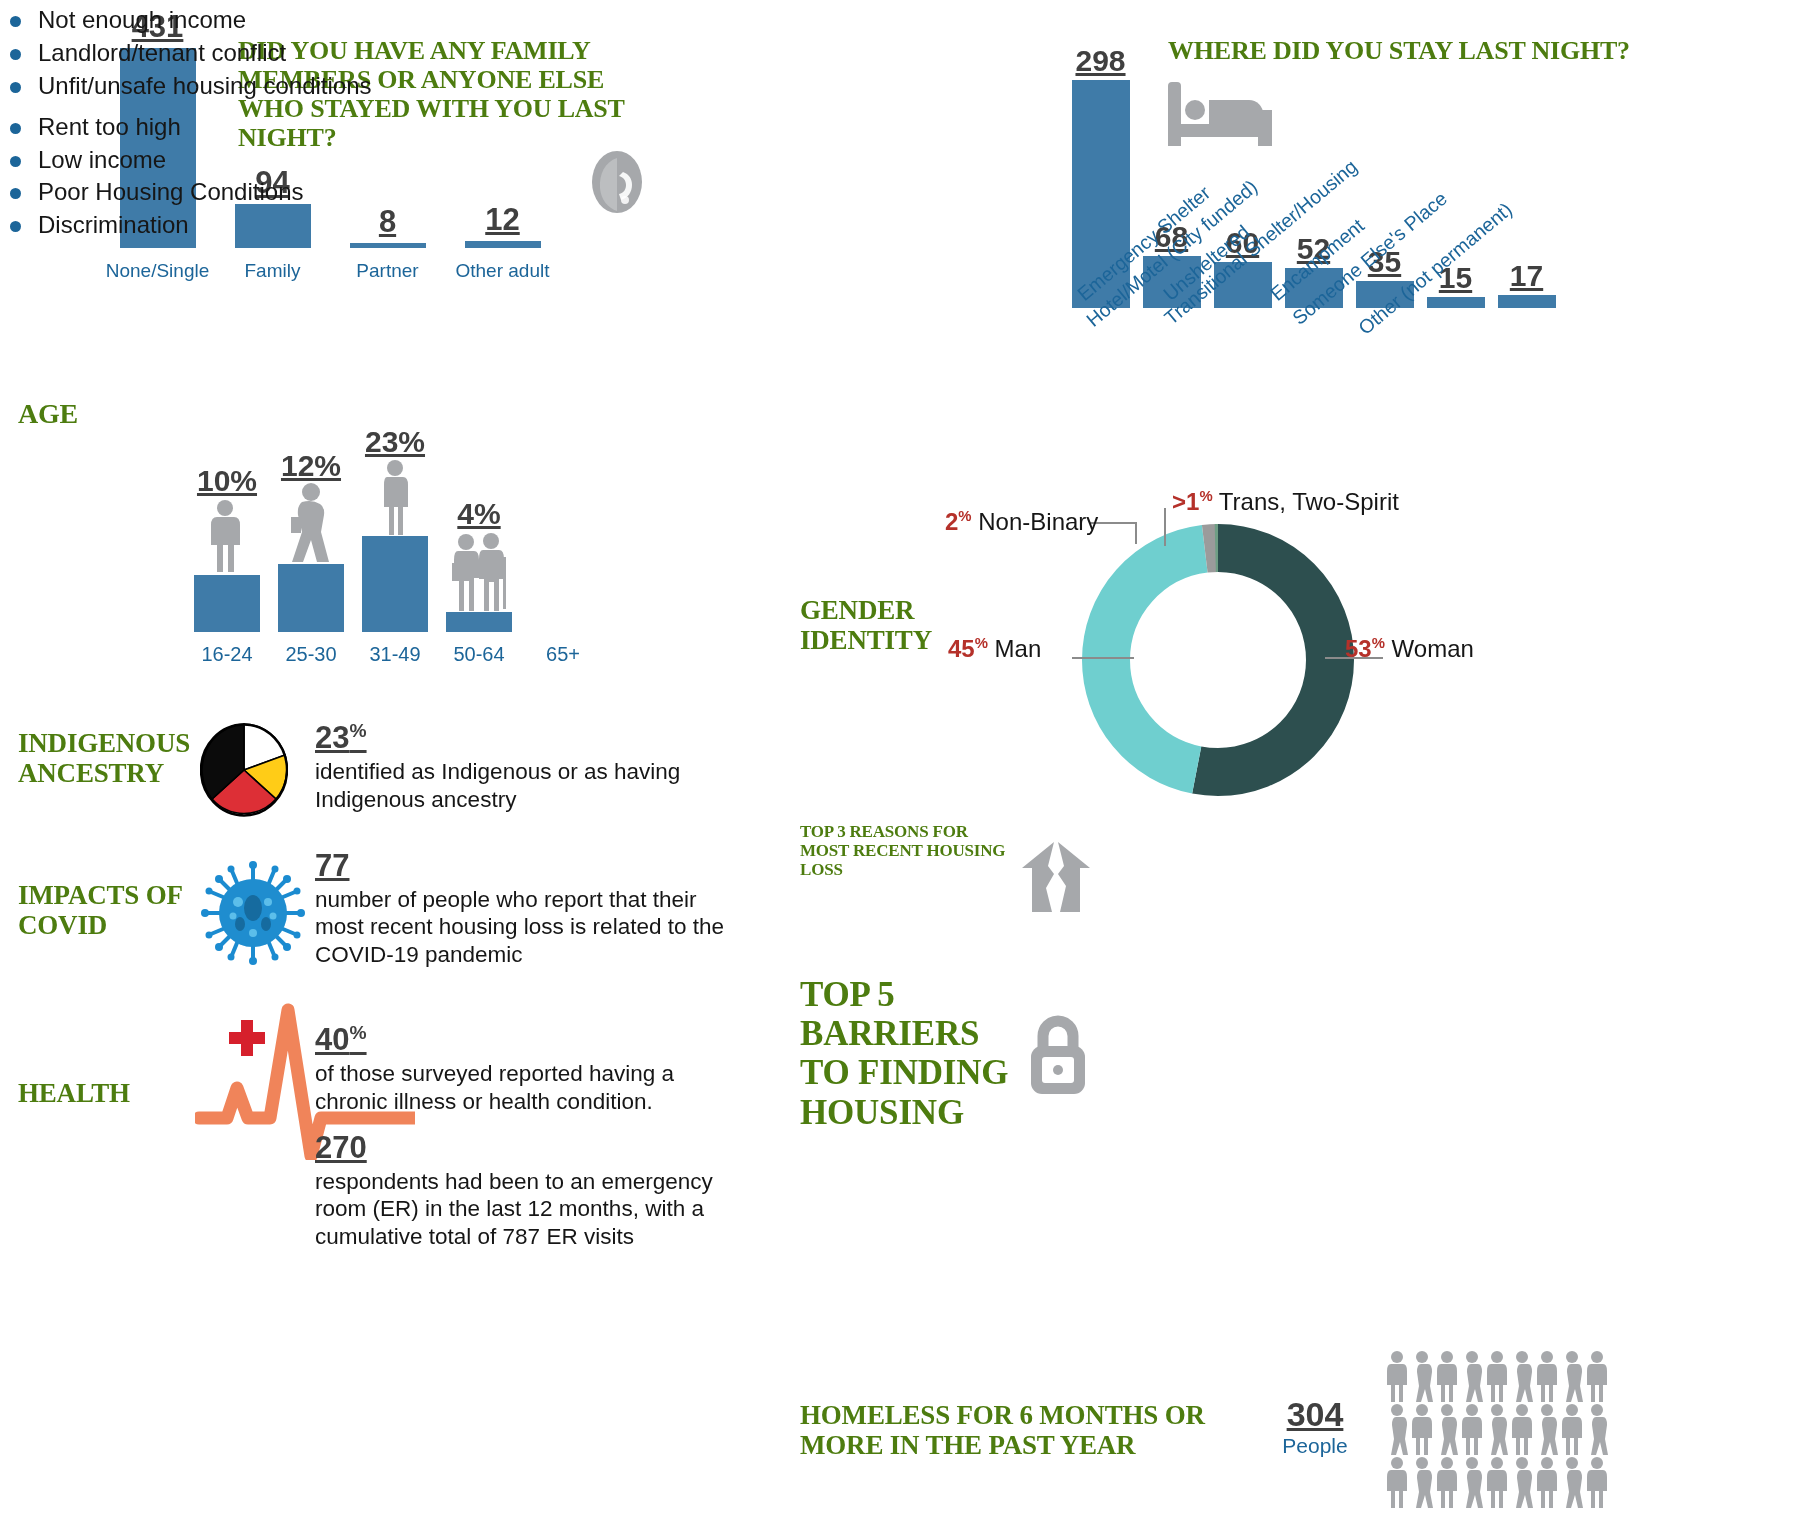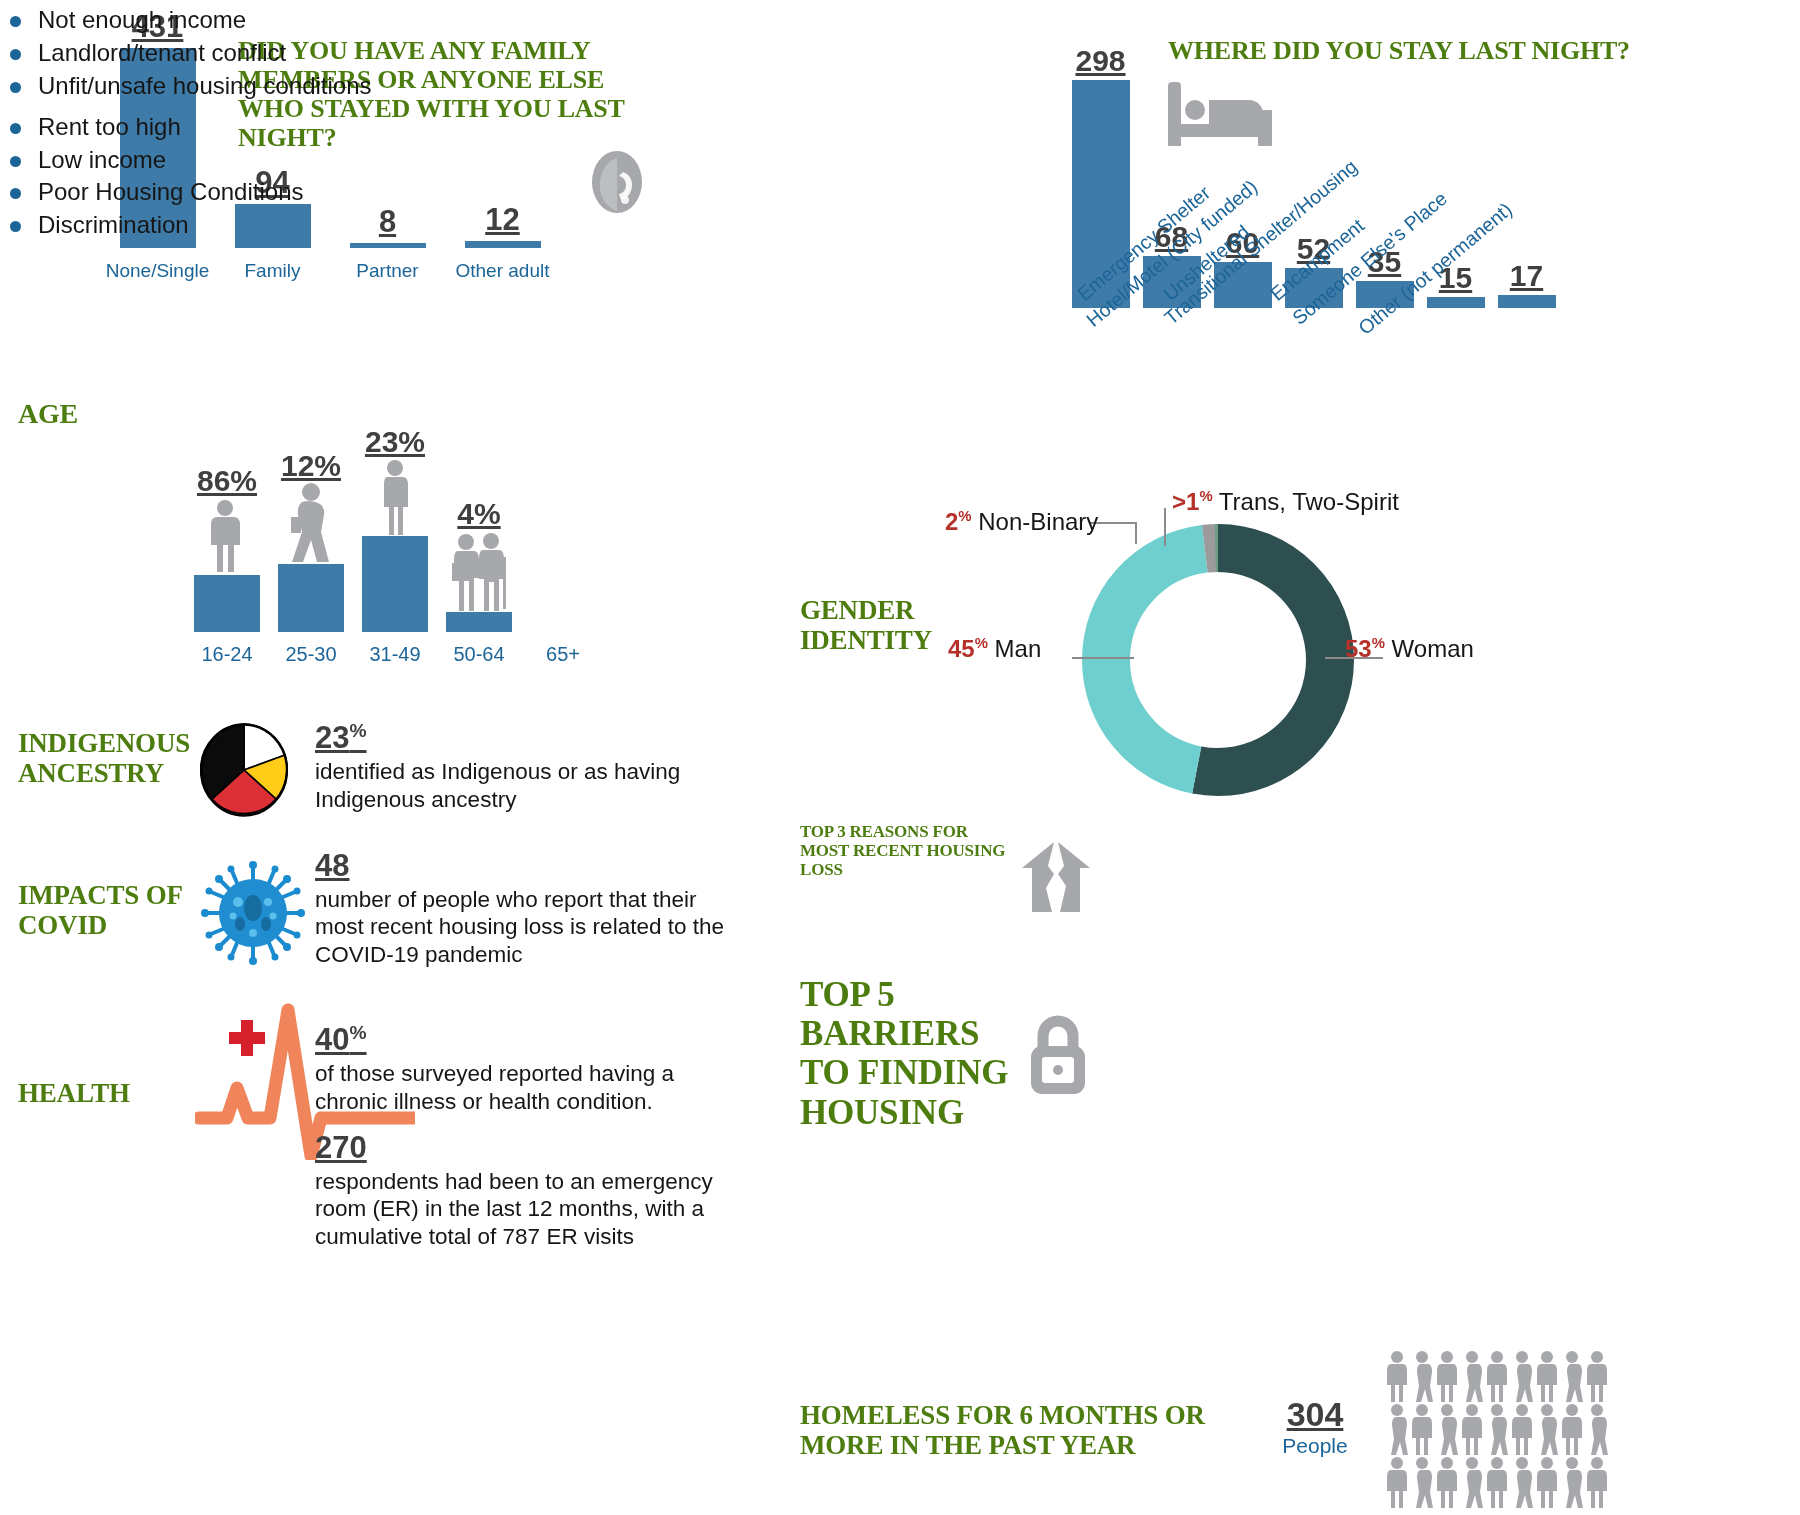--- a/index.html
+++ b/index.html
@@ -267,21 +267,21 @@
 <div class="stay-tick" style="left:1266px; top:288px;">Encampment</div>
 <div class="stay-tick" style="left:1288px; top:312px;">Someone Else's Place</div>
 <div class="stay-tick" style="left:1354px; top:322px;">Other (not permanent)</div>
 
 <div class="abs hdg" id="age-heading">AGE</div>
 
 <div class="abs" id="chart-age">
   <div class="bars">
 
     <div class="col">
-      <span class="red-num val">86%</span>
+      <span class="red-num val">10%</span>
       <svg class="people-silhouette" width="46" height="76" viewBox="0 0 46 76">
         <circle cx="21" cy="10" r="8" fill="#A6A8AB"></circle>
         <path d="M13 19 h17 q6 0 6 8 v20 h-6 v27 h-6 v-27 h-5 v27 h-6 v-27 h-6 v-20 q0 -8 6 -8 z" fill="#A6A8AB"></path>
       </svg>
       <div class="bar" style="height:57px"></div>
     </div>
 
     <div class="col">
       <span class="red-num val">12%</span>
       <svg class="people-silhouette" width="52" height="80" viewBox="0 0 52 80">
@@ -395,21 +395,21 @@
       <circle cx="40" cy="44" r="5"></circle>
         <circle cx="70" cy="44" r="4"></circle>
       <circle cx="55" cy="75" r="4"></circle>
         <circle cx="35" cy="58" r="3.5"></circle>
       <circle cx="75" cy="58" r="3.5"></circle>
     </g>
   </svg>
 </div>
 
 <div class="abs" id="covid-text">
-  <span class="red-num stat-num">48</span>
+  <span class="red-num stat-num">77</span>
   <span class="body-text stat-body">number of people who report that their most recent housing loss is related to the COVID-19 pandemic</span>
 </div>
 
 <div class="abs hdg sect-head" id="health-head">HEALTH</div>
 
 <div class="abs" id="health-ekg">
   <svg width="220" height="160" viewBox="0 0 220 160">
     <path d="M4 118 h28 l10 -30 l11 30 h22 l18 -108 l23 146 l10 -38 h96" fill="none" stroke="#F0845A" stroke-width="13" stroke-linejoin="round" stroke-linecap="round"></path>
     <path d="M34 32 h12 v-12 h12 v12 h12 v12 h-12 v12 h-12 v-12 h-12 z" fill="#D6202C"></path>
   </svg>

